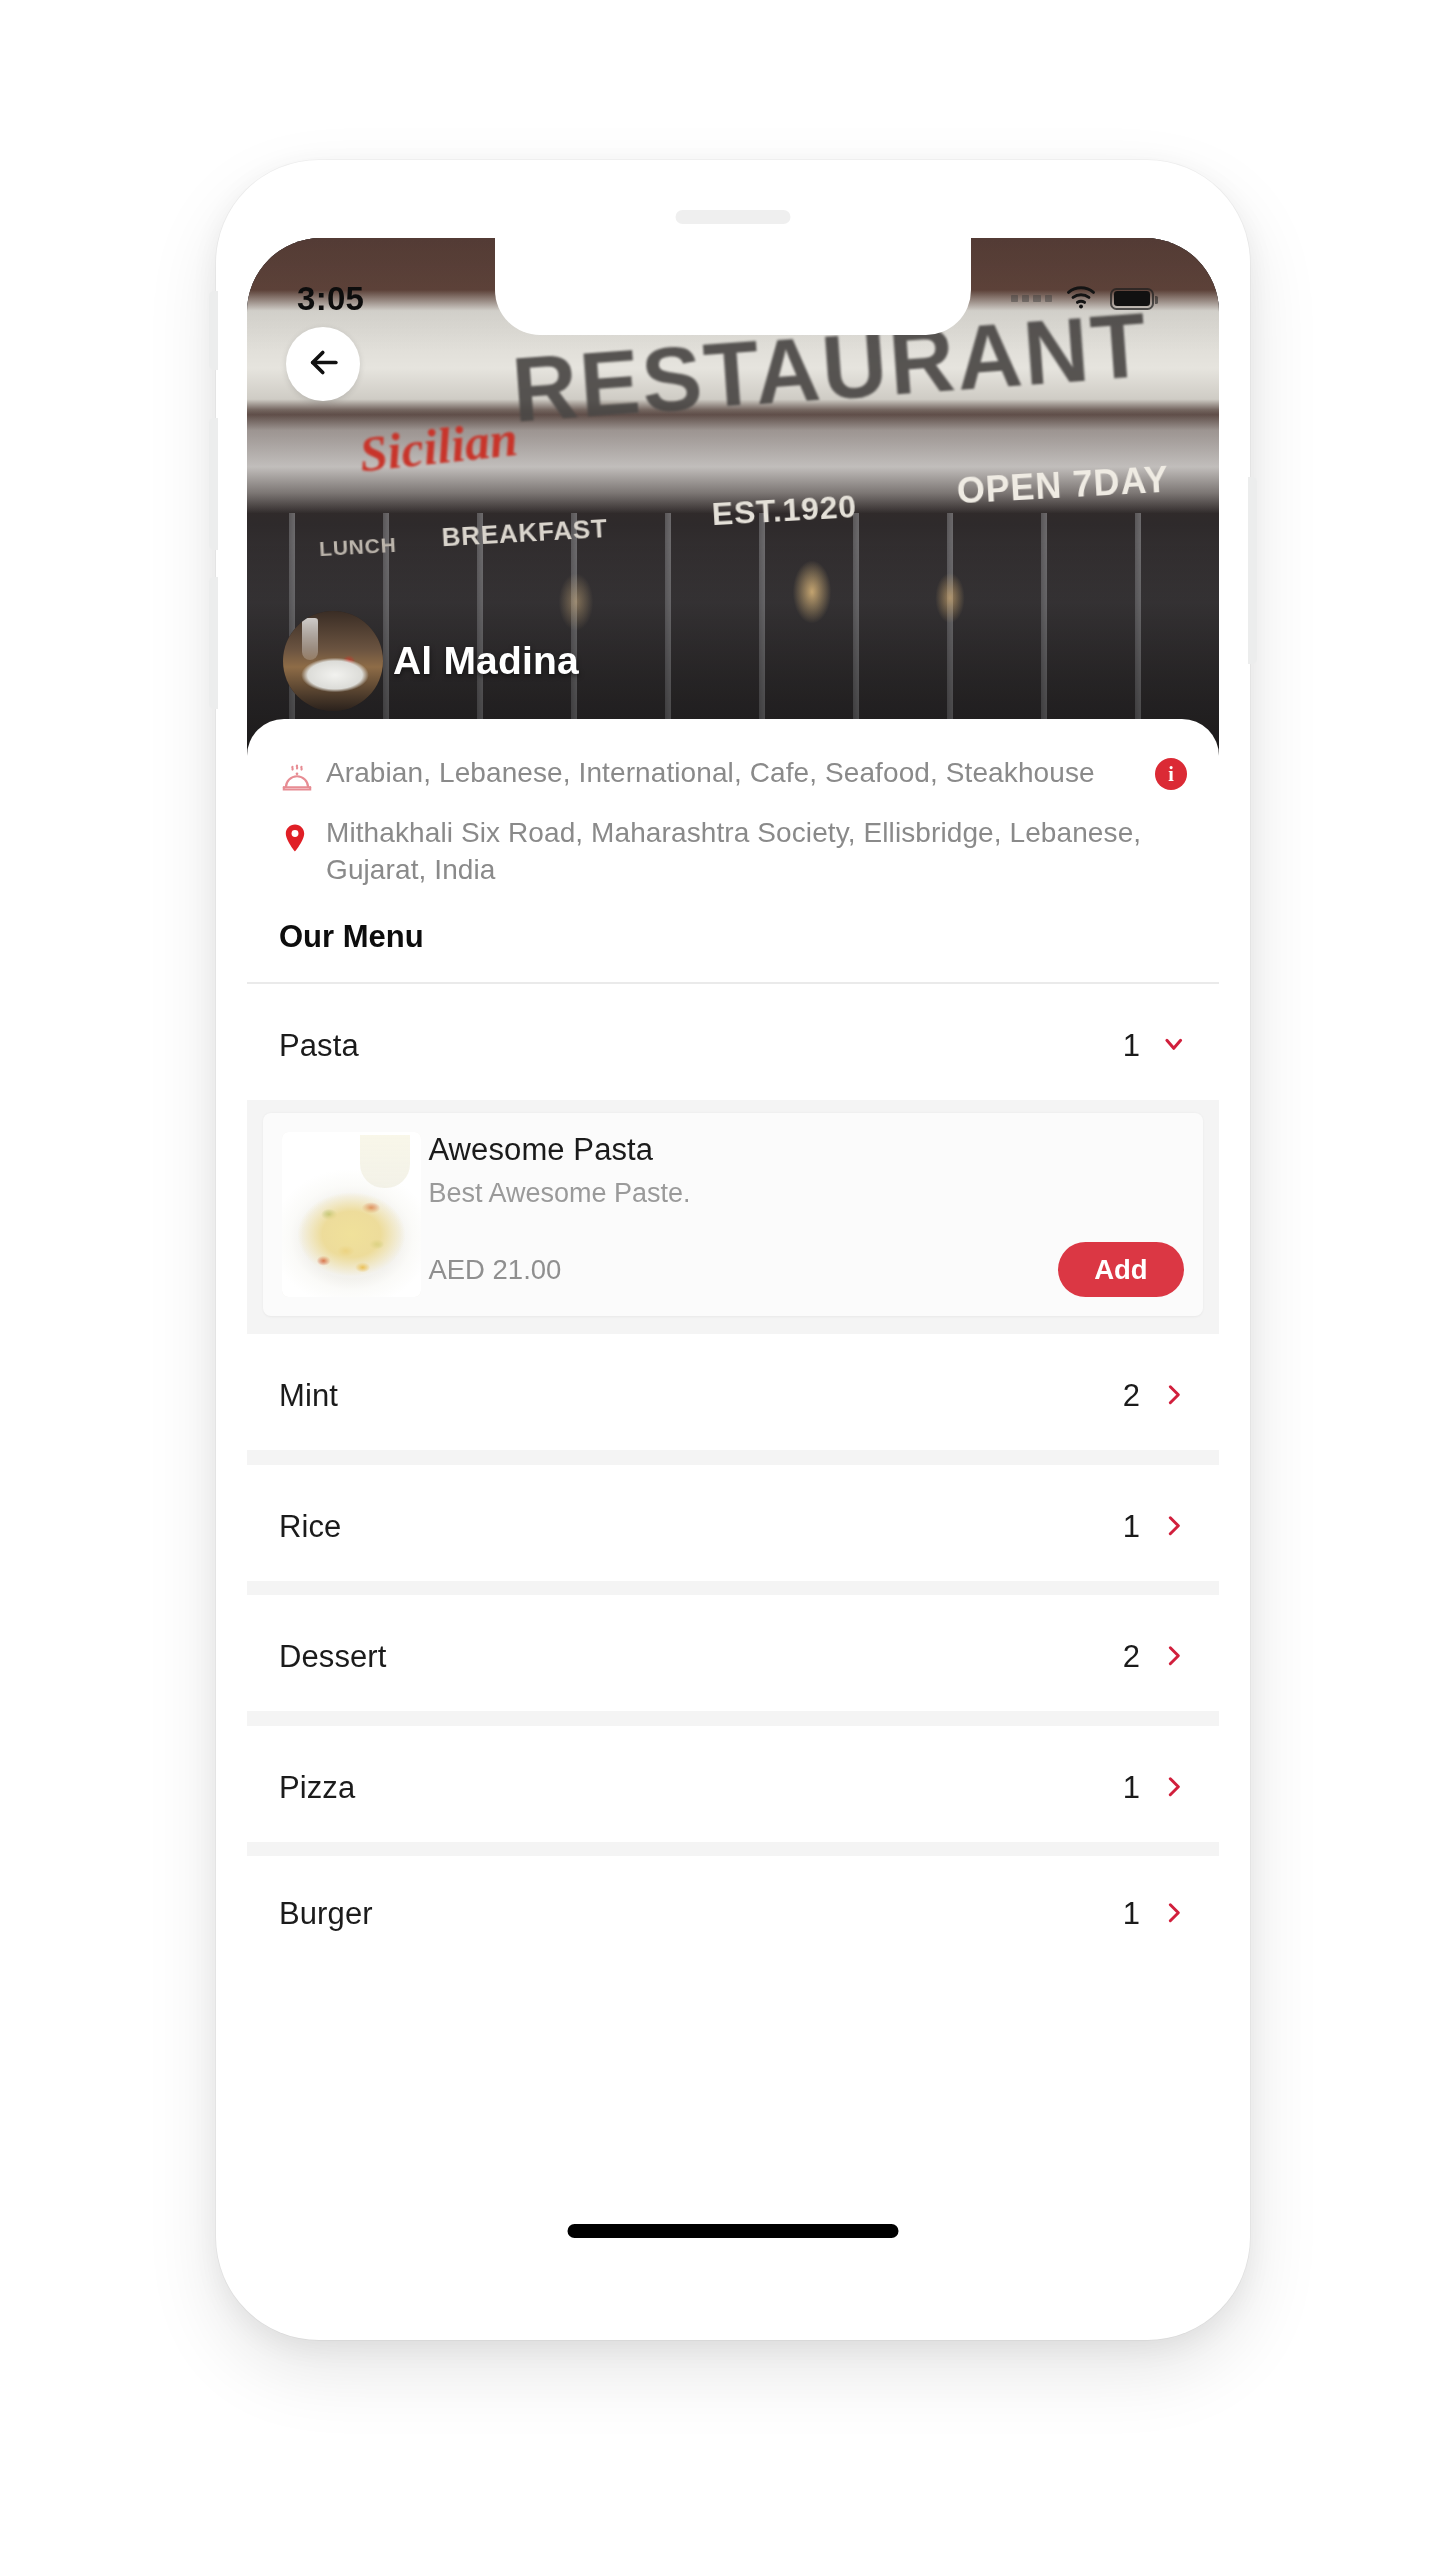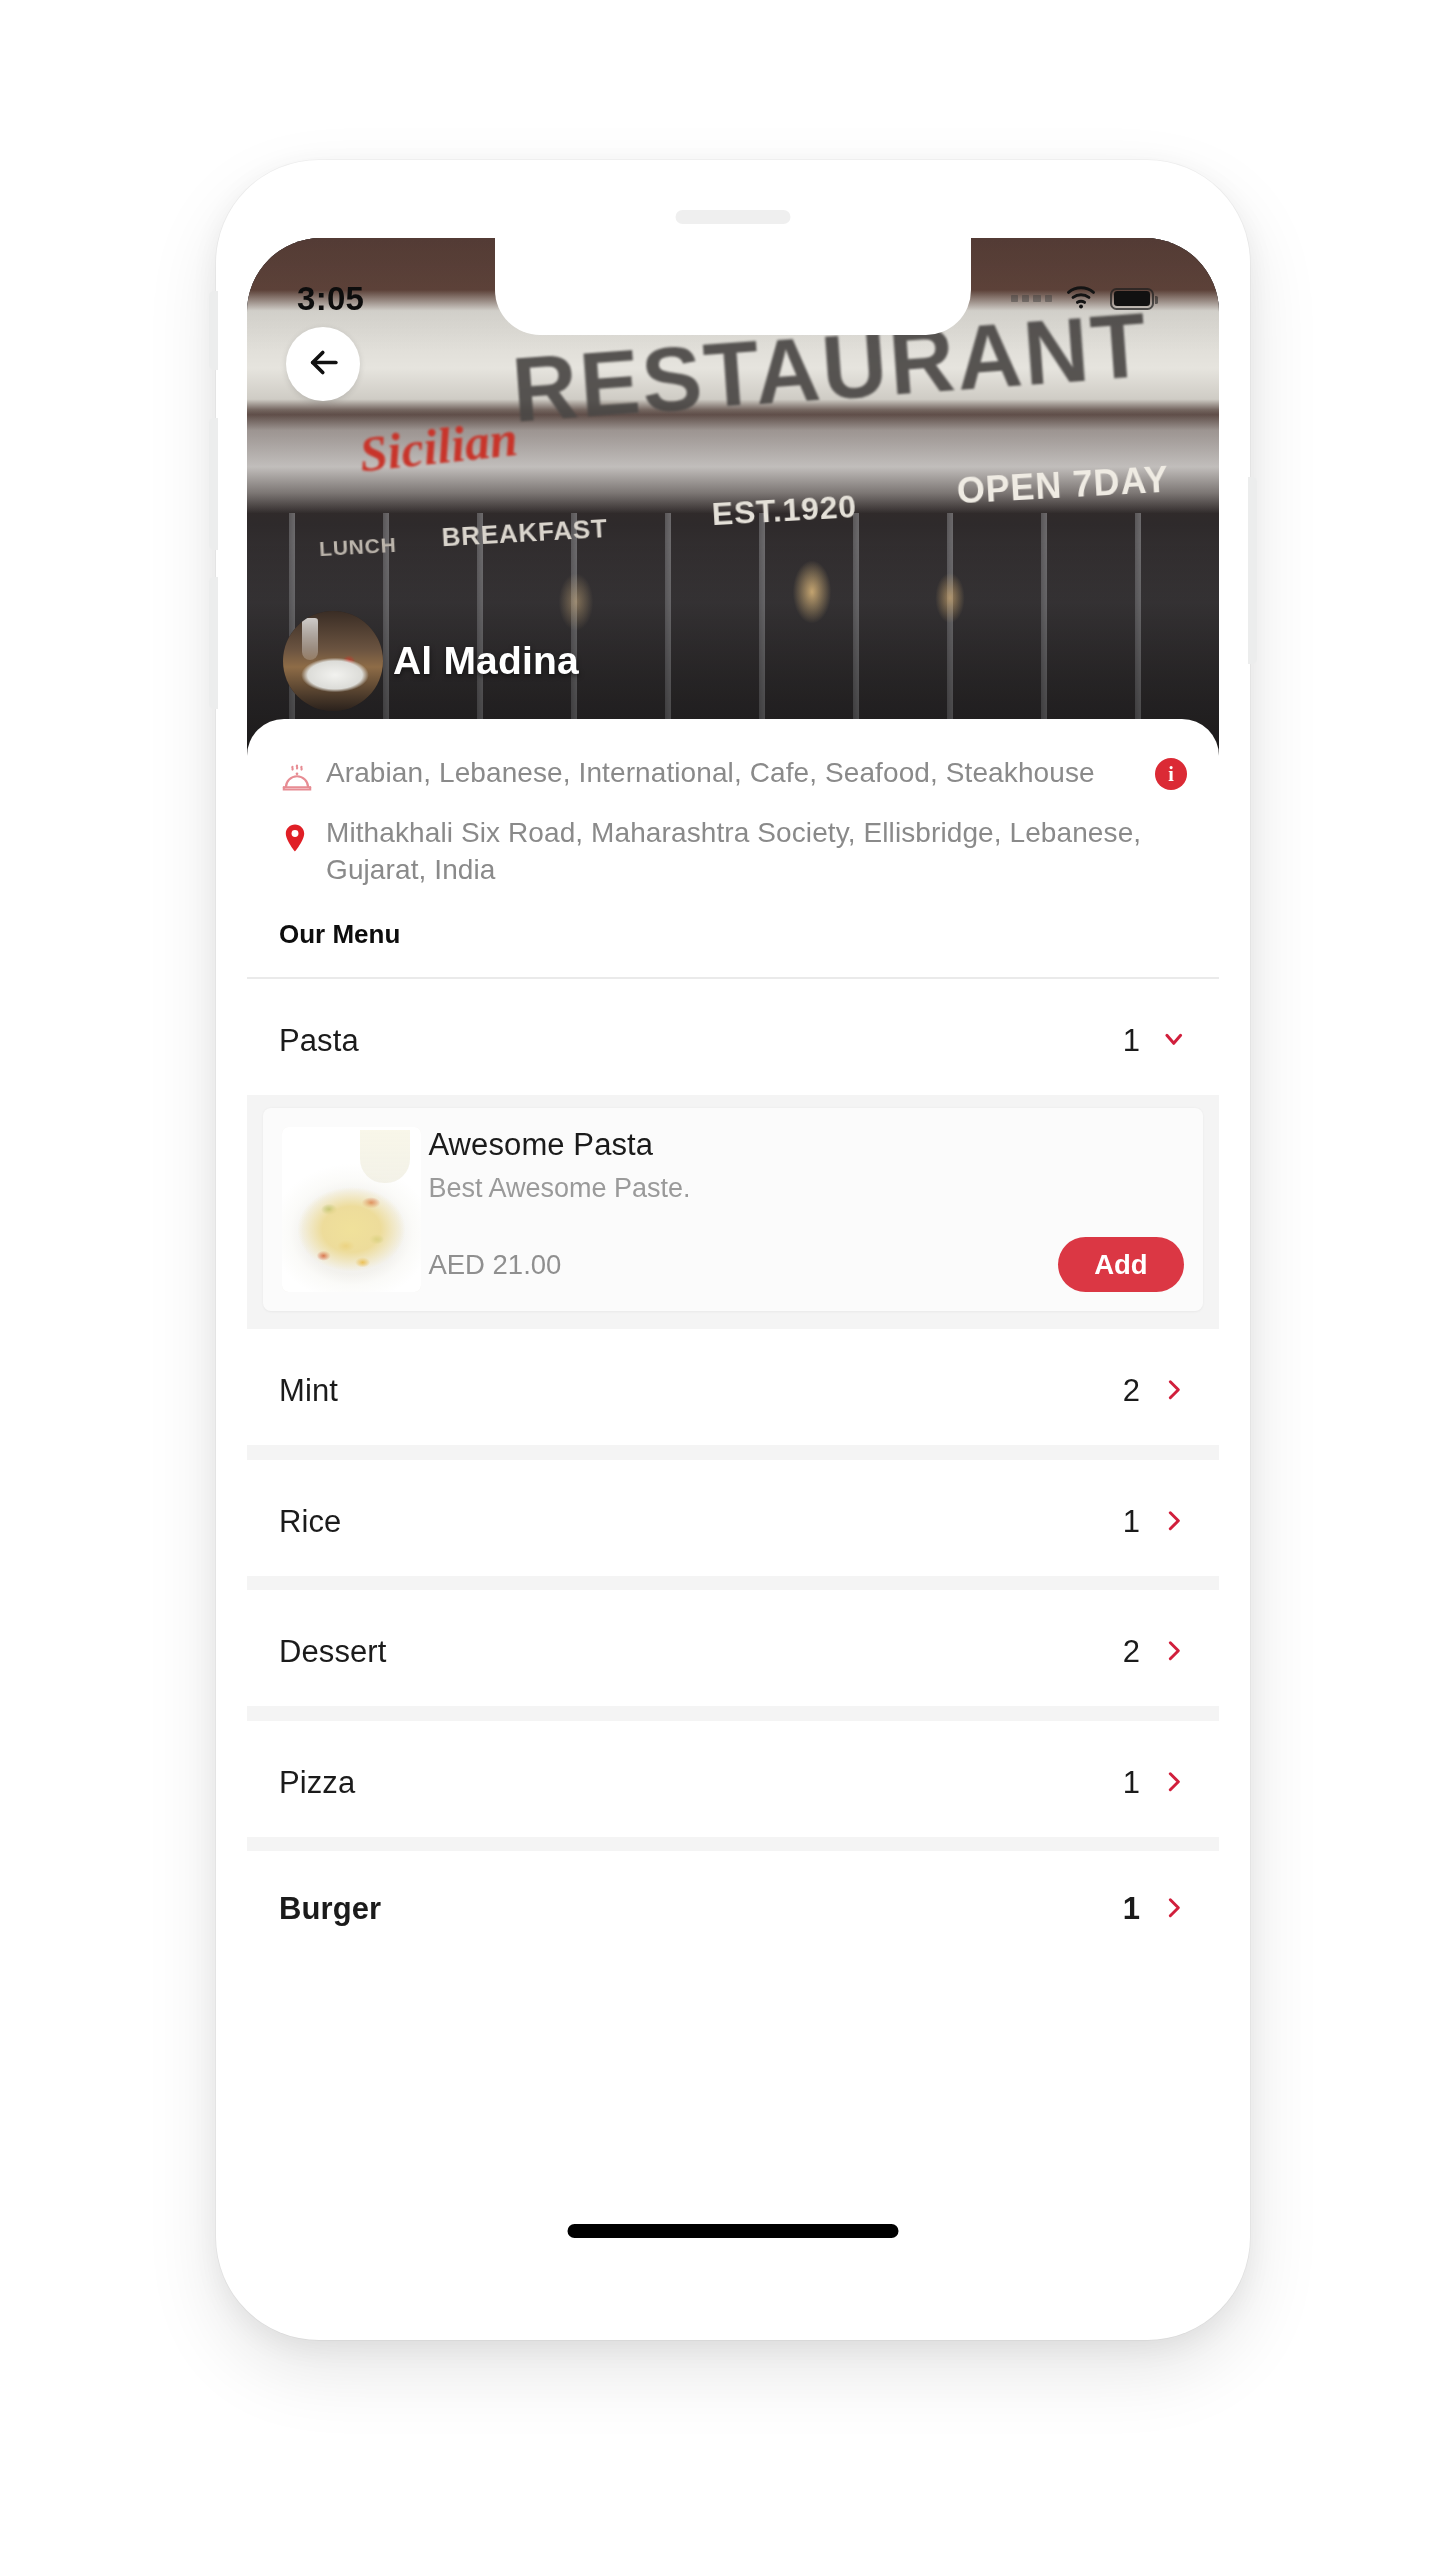--- a/index.html
+++ b/index.html
@@ -351,21 +351,21 @@
     cursor: pointer;
   }
   .info-badge span {
     color: #fff; font-weight: 700; font-size: 20px;
     font-family: "Liberation Serif", serif;
     line-height: 1;
   }
 
   .our-menu {
     padding: 22.6px 32px 27.5px 32px;
-    font-size: 26px;
+    font-size: 31px;
     font-weight: 700;
     color: #0d0d0d;
   }
 
   
   .divider {
     height: 1.6px;
     background: #eaeaea;
   }
   .gap {
@@ -478,21 +478,21 @@
     font-weight: 600;
     border: none;
     border-radius: 32px;
     padding: 13.7px 36px;
     cursor: pointer;
     font-family: "Liberation Sans", sans-serif;
     line-height: 1;
   }
 
   
-  .cat-row.clipped { padding-top: 32px; padding-bottom: 32px; font-weight: bold; }
+  .cat-row.clipped { padding-top: 32px; padding-bottom: 32px; }
 
   
   .home-indicator {
     position: absolute;
     left: 50%;
     transform: translateX(-50%);
     bottom: 24px;
     width: 331px;
     height: 14.5px;
     border-radius: 9.7px;

